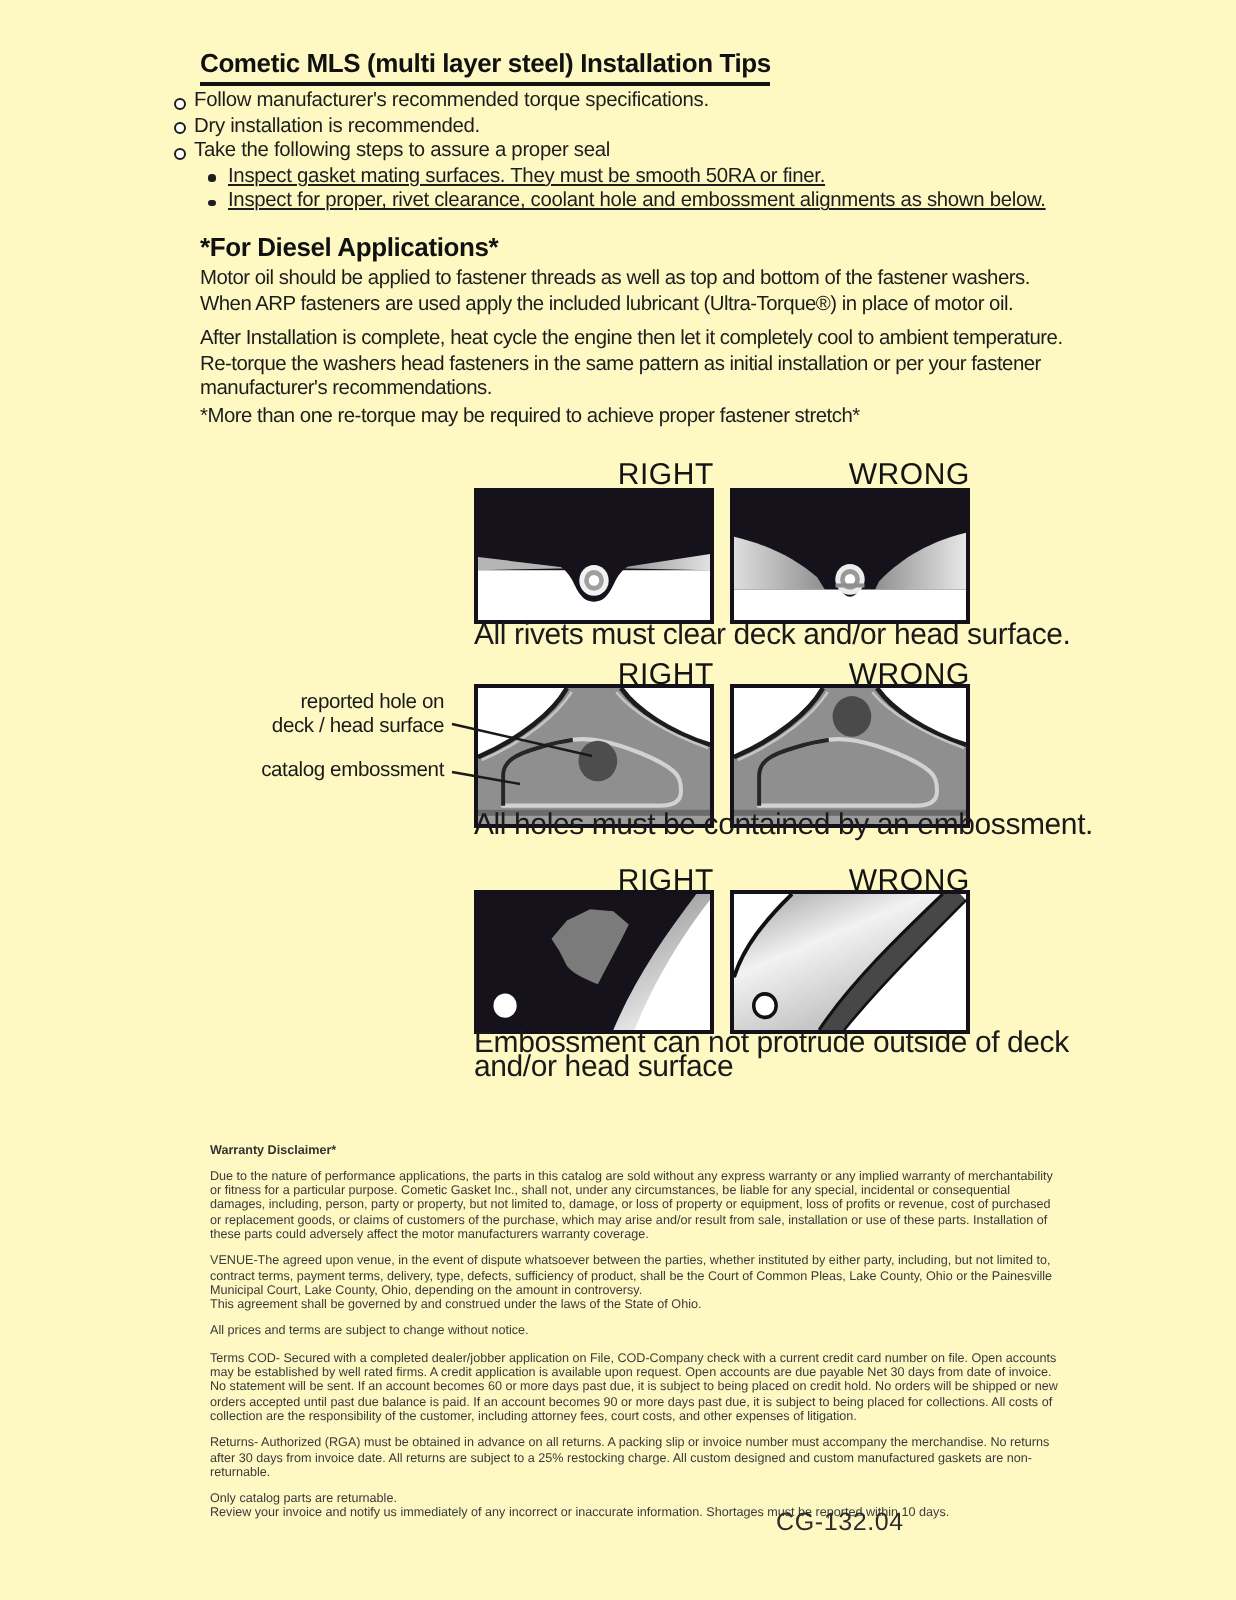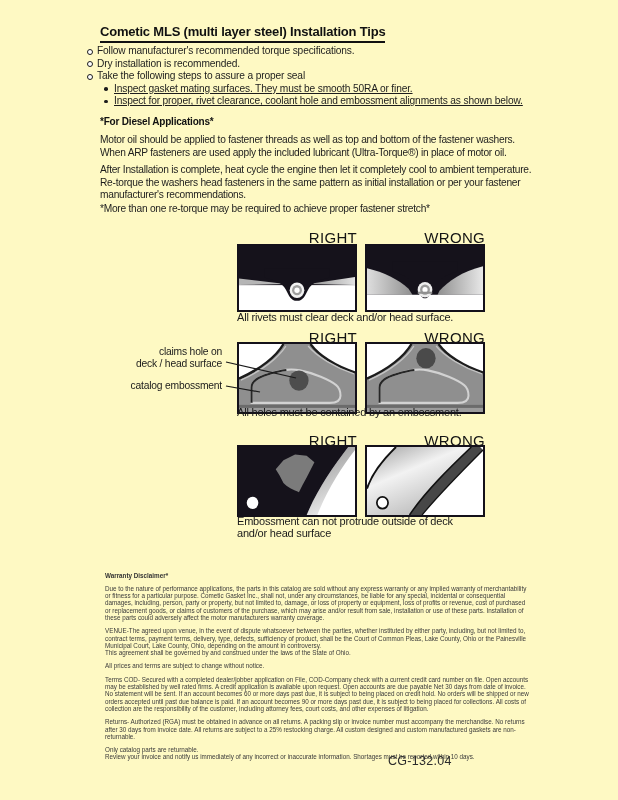--- a/index.html
+++ b/index.html
@@ -7,27 +7,27 @@
         font-family:"Liberation Sans","DejaVu Sans",sans-serif;color:#222;}
   .abs{position:absolute;}
   .title{left:100px;top:24px;font-size:13px;font-weight:bold;letter-spacing:-0.2px;
          color:#111;border-bottom:2px solid #111;padding-bottom:2px;}
   .bullets{left:87px;top:45px;font-size:10.2px;line-height:12.6px;letter-spacing:-0.15px;color:#1d1d1d;}
   .b-line{position:relative;padding-left:10px;white-space:nowrap;}
   .b-line .o-mark{position:absolute;left:0;top:3.5px;width:4px;height:4px;border:1px solid #1d1d1d;
                   border-radius:50%;background:#fff;}
   .b-sub{margin-left:17px;text-decoration:underline;}
   .b-sub .f-mark{position:absolute;left:0;top:4.5px;width:3.6px;height:3.6px;border-radius:50%;background:#1d1d1d;}
-  .h2{left:100px;top:116px;font-size:10px;font-weight:bold;color:#111;letter-spacing:-0.2px;}
+  .h2{left:100px;top:116px;font-size:13px;font-weight:bold;color:#111;letter-spacing:-0.2px;}
   .para{left:100px;width:442px;font-size:10.2px;line-height:12.6px;letter-spacing:-0.25px;color:#1d1d1d;}
   .p1{top:134px;} .p2{top:164px;} .note{top:203px;white-space:nowrap;}
   .dg-label{width:120px;text-align:right;font-size:15px;color:#141414;letter-spacing:0.3px;}
   .panel{width:120px;box-sizing:border-box;border:2.5px solid #14111a;background:#fff;}
   .panel svg{display:block;width:100%;height:100%;}
-  .cap{font-size:11px;letter-spacing:-0.2px;color:#1a1a1a;line-height:11.5px;}
+  .cap{font-size:15px;letter-spacing:-0.2px;color:#1a1a1a;line-height:11.5px;}
   .callout{left:80px;width:142px;text-align:right;font-size:10.3px;line-height:11.5px;
            letter-spacing:-0.2px;color:#1a1a1a;}
   .fineprint{left:105px;top:572px;width:426px;font-size:6.3px;line-height:7.3px;
              letter-spacing:0px;color:#3a3a3a;}
   .fineprint .fp-h{font-weight:bold;color:#333;margin-bottom:5.5px;}
   .fineprint p{margin:0 0 6px 0;}
   .fineprint p.tight{margin-bottom:0;}
   .pageno{left:388px;top:754px;font-size:12.5px;letter-spacing:0.3px;color:#2c2c2c;}
   .overlay{position:absolute;left:0;top:0;pointer-events:none;}
 </style>
@@ -96,21 +96,21 @@
       <path d="M52.5,46 L67.5,46" stroke="#8f8f8f" stroke-width="2"></path>
     </svg>
   </div>
 
   <div class="abs cap" style="left:237px;top:312px;">All rivets must clear deck and/or head surface.</div>
 
   <div class="abs dg-label" style="left:237px;top:329px;">RIGHT</div>
   <div class="abs dg-label" style="left:365px;top:329px;">WRONG</div>
 
   <div class="abs callout" style="top:346px;">
-    <span style="display:block">claims hole on</span>
+    <span style="display:block">reported hole on</span>
     <span style="display:block">deck / head surface</span>
   </div>
   <div class="abs callout" style="top:380px;">catalog embossment</div>
 
   <div class="abs panel" style="left:237px;top:342px;height:72px;">
     <svg viewBox="0 0 120 67" preserveAspectRatio="none">
       <rect x="0" y="0" width="120" height="67" fill="#8f8f8f"></rect>
       <path d="M0,0 L46,0 C39,12 22,25 0,34 Z" fill="#ffffff"></path>
       <path d="M74,0 L120,0 L120,28 C100,22 82,11 74,0 Z" fill="#ffffff"></path>
       <path d="M46,0 C39,12 22,25 0,34" stroke="#1c1c1c" stroke-width="2.4" fill="none"></path>

